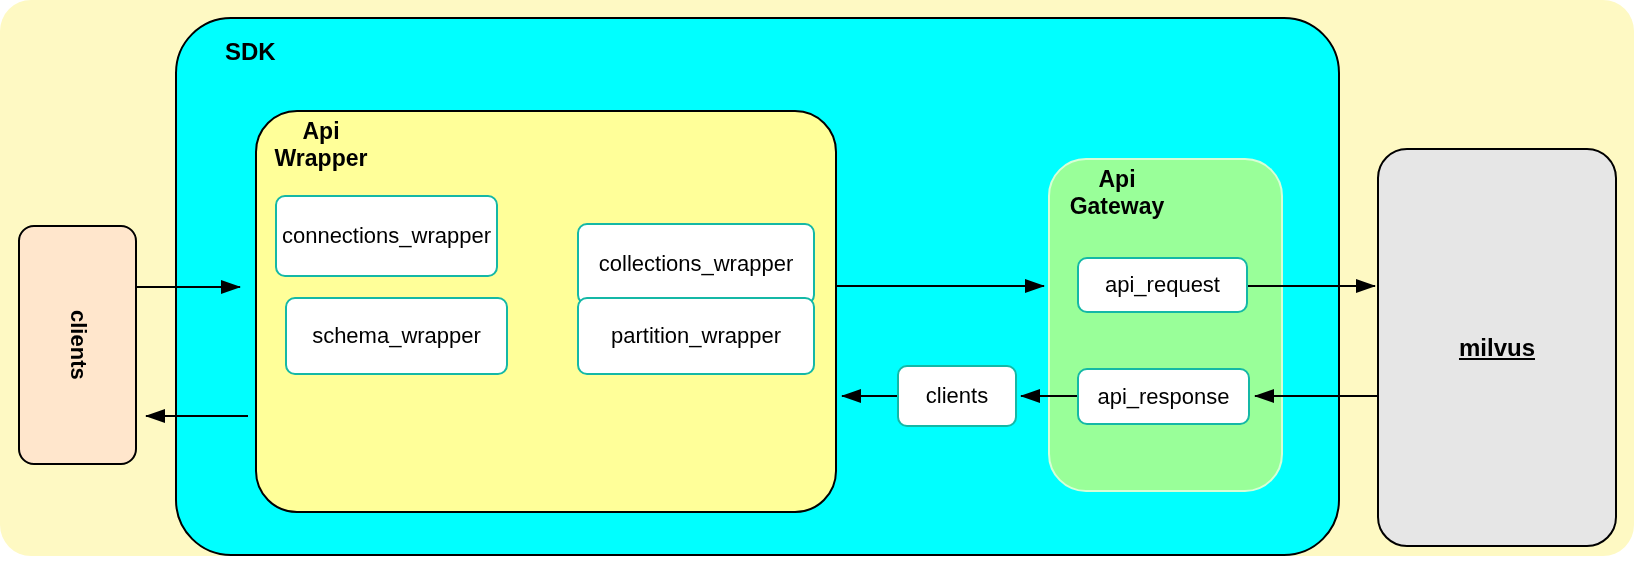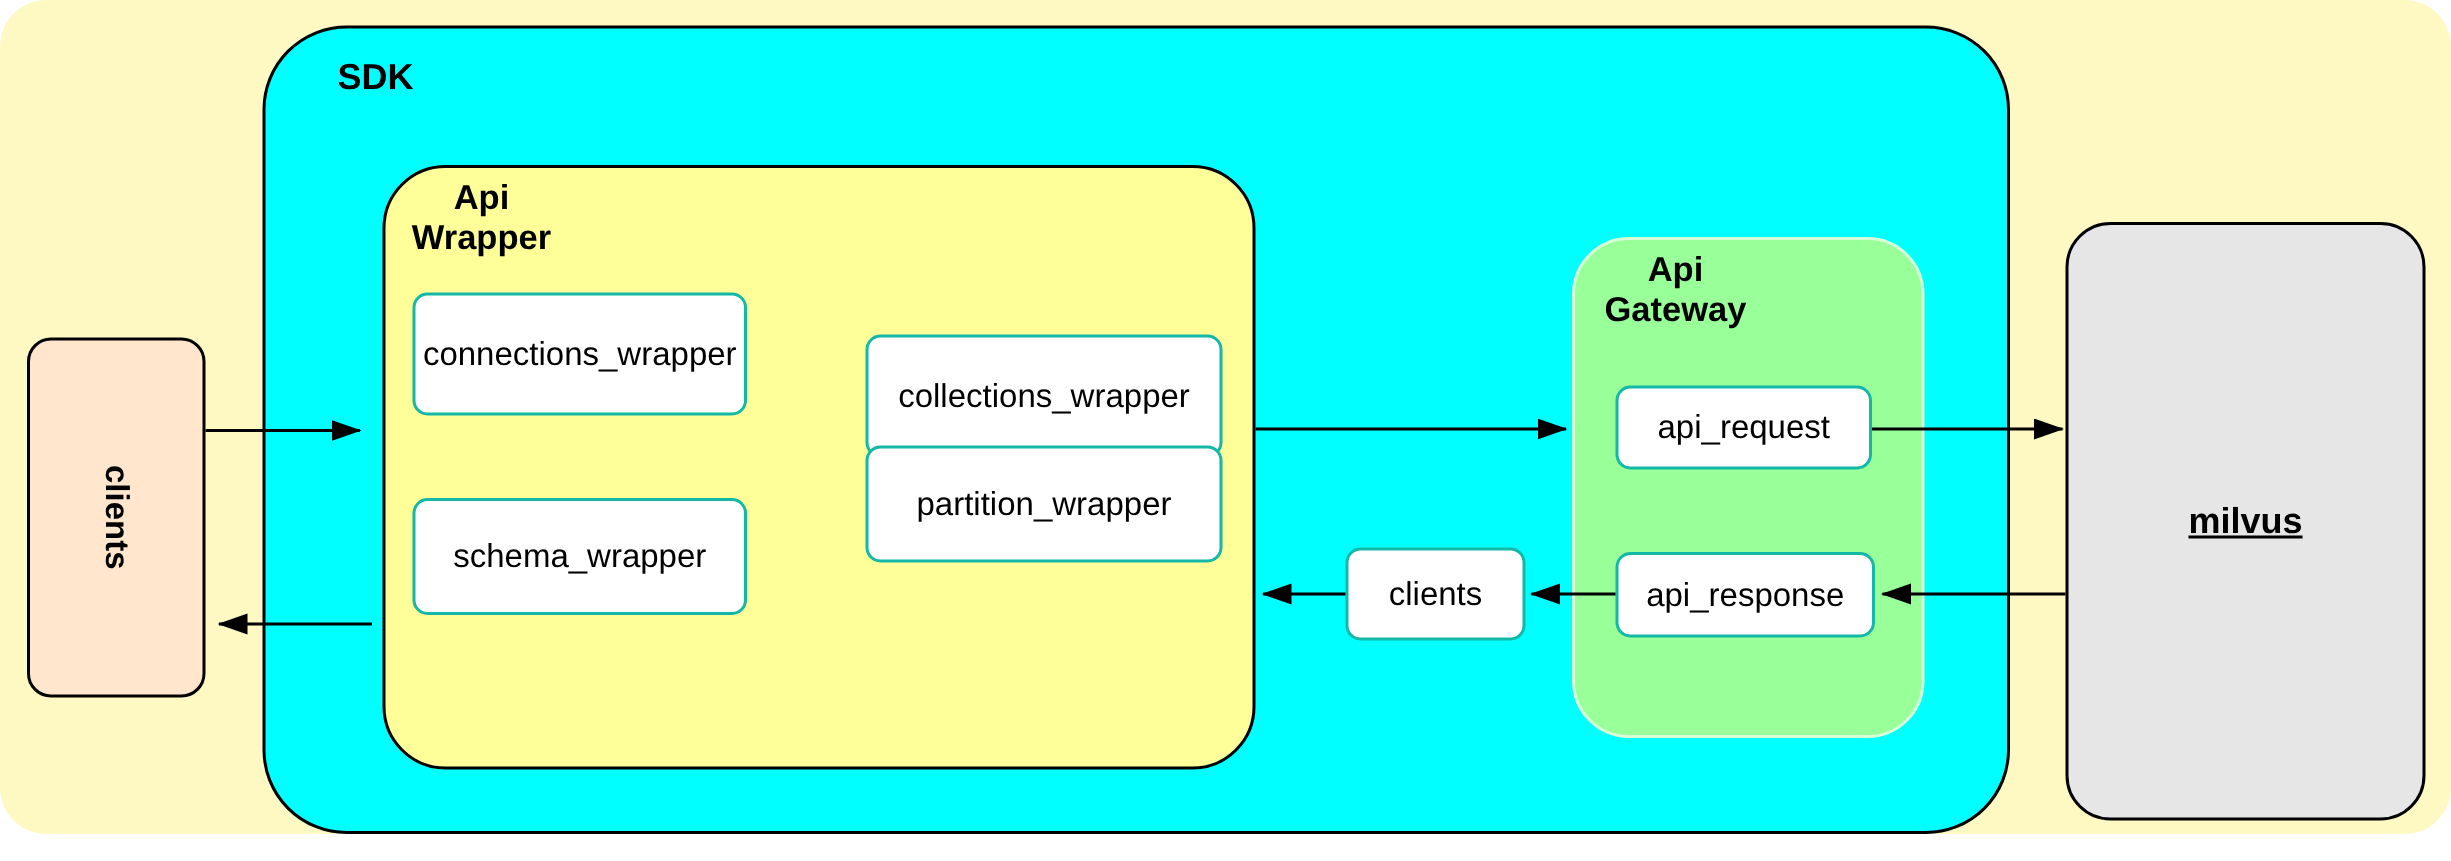--- a/index.html
+++ b/index.html
@@ -49,21 +49,21 @@
   }
 
   
   .white-box {
     background: #ffffff; border: 2px solid #14b8a6; border-radius: 10px;
     display: flex; align-items: center; justify-content: center;
     font-size: 22px; white-space: nowrap;
   }
   .m-connections { left: 275px; top: 195px; width: 223px; height: 82px; }
   .m-collections { left: 577px; top: 195px; width: 238px; height: 82px; margin-top: 28px; }
-  .m-schema     { left: 275px; top: 297px; width: 223px; height: 78px; margin-top: 35px; }
+  .m-schema     { left: 285px; top: 297px; width: 223px; height: 78px; }
   .m-partition  { left: 577px; top: 297px; width: 238px; height: 78px; }
   .m-index      { left: 275px; top: 397px; width: 223px; height: 80px; }
   .m-utility    { left: 577px; top: 397px; width: 238px; height: 80px; }
 
   
   .checker { left: 897px; top: 365px; width: 120px; height: 62px; }
 
   
   .api-gateway {
     left: 1048px; top: 158px; width: 235px; height: 334px;

